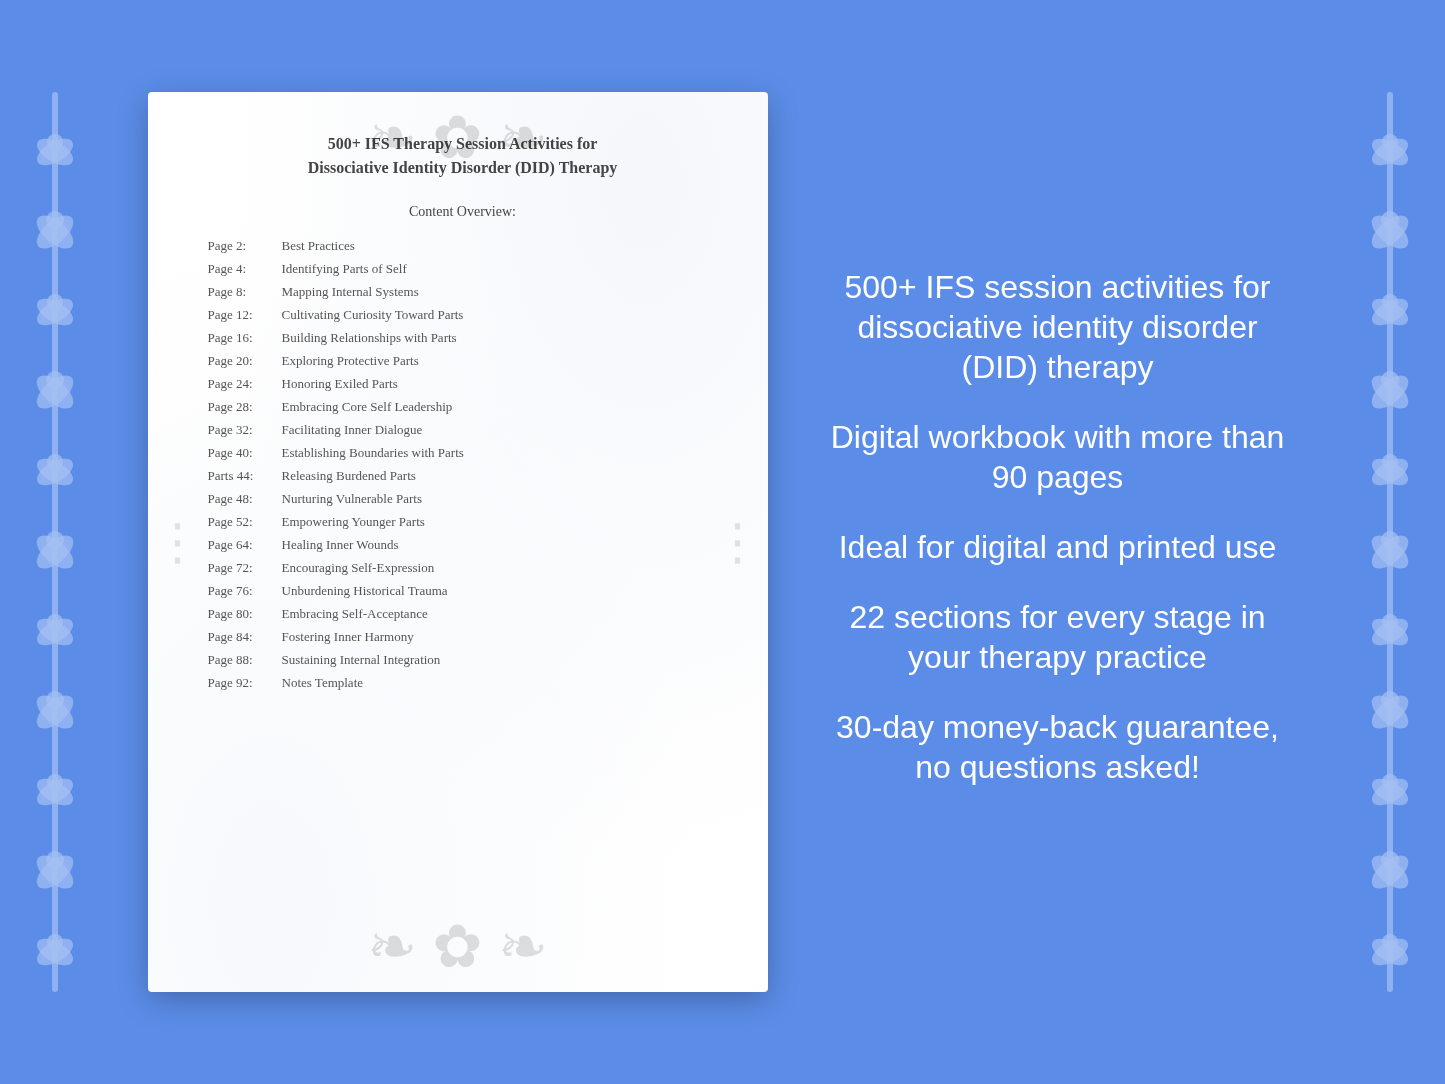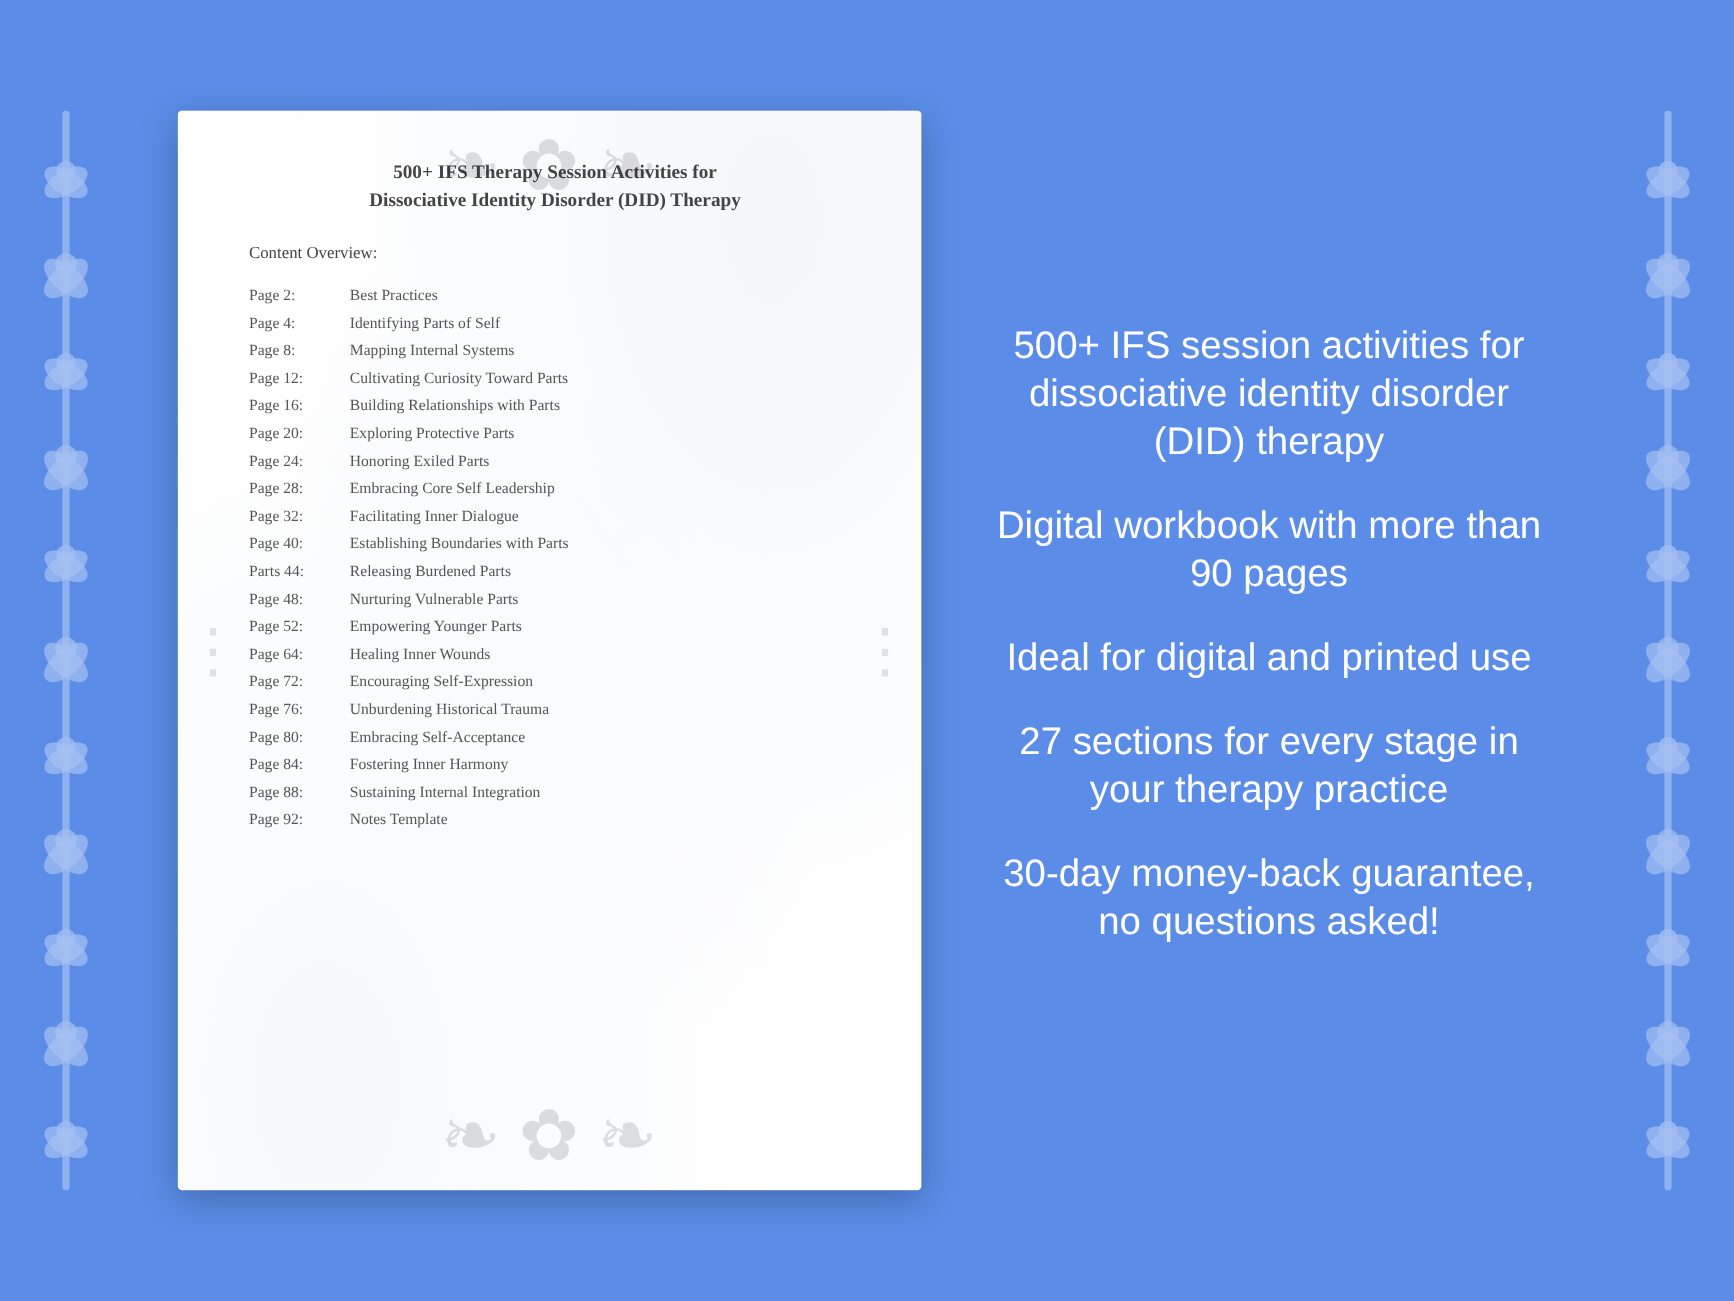--- a/index.html
+++ b/index.html
@@ -87,33 +87,34 @@
       line-height: 1.5;
       margin-bottom: 24px;
       font-weight: bold;
     }
 
     .content-overview-label {
       font-size: 14px;
       color: #444;
       margin-bottom: 14px;
       font-family: 'Georgia', serif;
+      text-align: center;
     }
 
     .toc-list {
       list-style: none;
     }
 
     .toc-item {
       font-size: 13px;
       color: #555;
       padding: 3.5px 0;
       font-family: 'Georgia', serif;
       display: flex;
-      gap: 14px;
+      gap: 4px;
     }
 
     .page-num {
       min-width: 70px;
       color: #555;
     }
 
     .page-title-text {
       color: #555;
     }
@@ -301,21 +302,21 @@
   <div class="right-panel-point">
         <p>500+ IFS session activities for dissociative identity disorder (DID) therapy</p>
       </div>
       <div class="right-panel-point">
         <p>Digital workbook with more than 90 pages</p>
       </div>
       <div class="right-panel-point">
         <p>Ideal for digital and printed use</p>
       </div>
       <div class="right-panel-point">
-        <p>27 sections for every stage in your therapy practice</p>
+        <p>22 sections for every stage in your therapy practice</p>
       </div>
       <div class="right-panel-point">
         <p>30-day money-back guarantee, no questions asked!</p>
       </div>
     </div>
 
 </div>
 
 <div class="floral-right">
   <svg class="floral-svg" viewBox="0 0 90 900" xmlns="http://www.w3.org/2000/svg" fill="rgba(255,255,255,0.7)">

